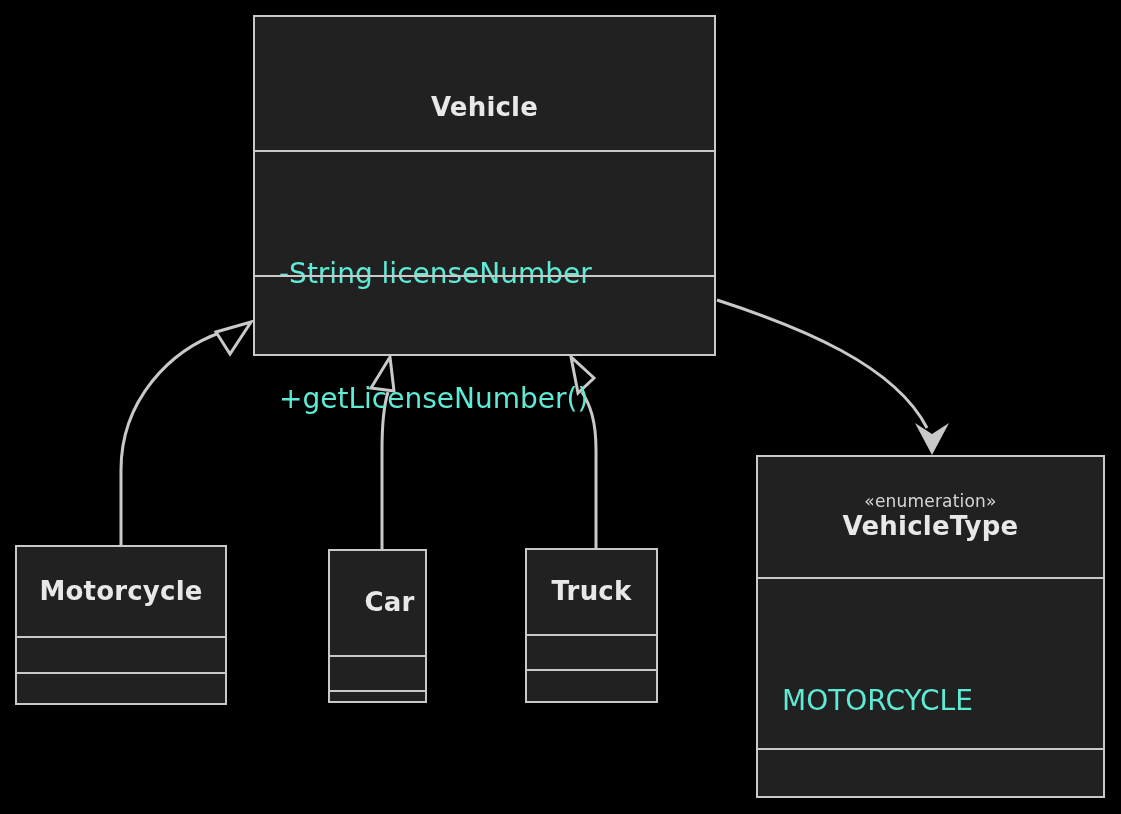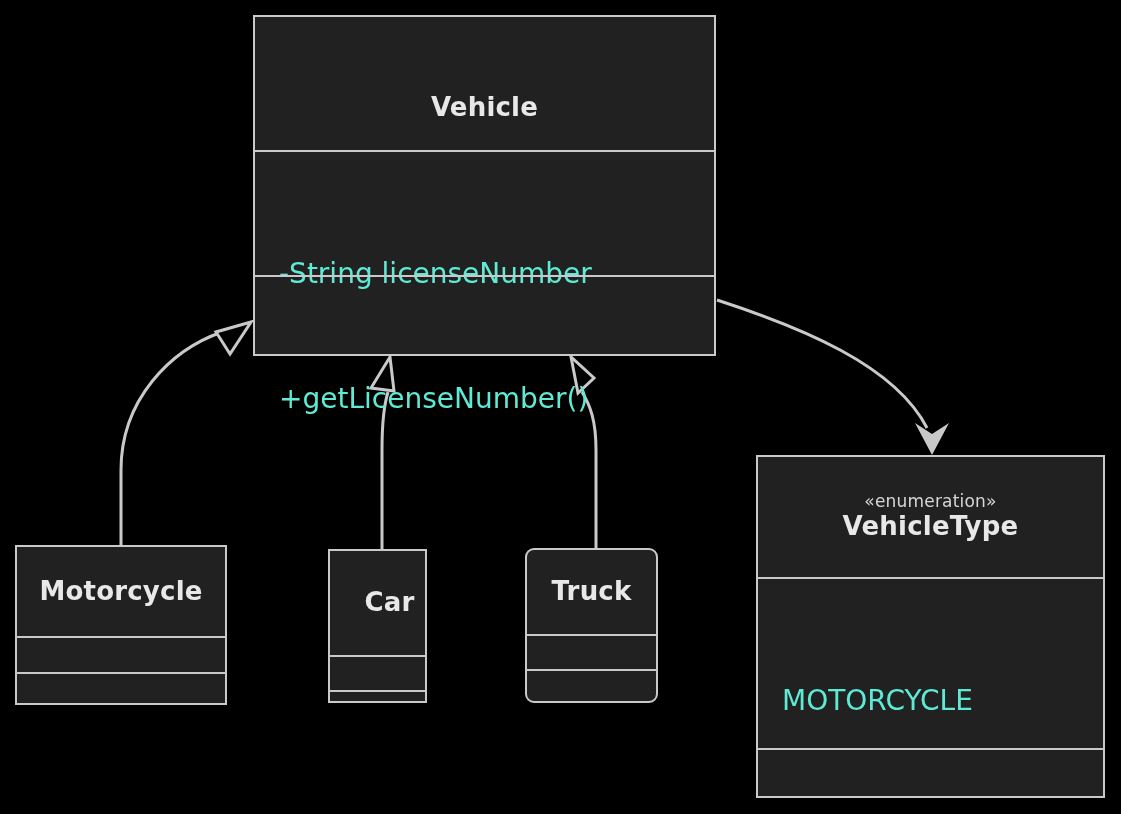--- a/index.html
+++ b/index.html
@@ -158,21 +158,21 @@
       </div>
     </div>
     <div class="compartment divided" style="height:35px;">
       <div class="empty-compartment"></div>
     </div>
     <div class="compartment divided" style="height:31px;">
       <div class="empty-compartment"></div>
     </div>
   </div>
 
-  <div class="uml-box" style="left:525px; top:548px; width:133px; height:155px;border-radius:9px;">
+  <div class="uml-box" style="left:525px; top:548px; width:133px; height:155px;">
     <div class="compartment" style="height:84px;">
       <div class="cls-title">
         <span class="cls-name-big">Truck</span>
       </div>
     </div>
     <div class="compartment divided" style="height:35px;">
       <div class="empty-compartment"></div>
     </div>
     <div class="compartment divided" style="height:32px;">
       <div class="empty-compartment"></div>

